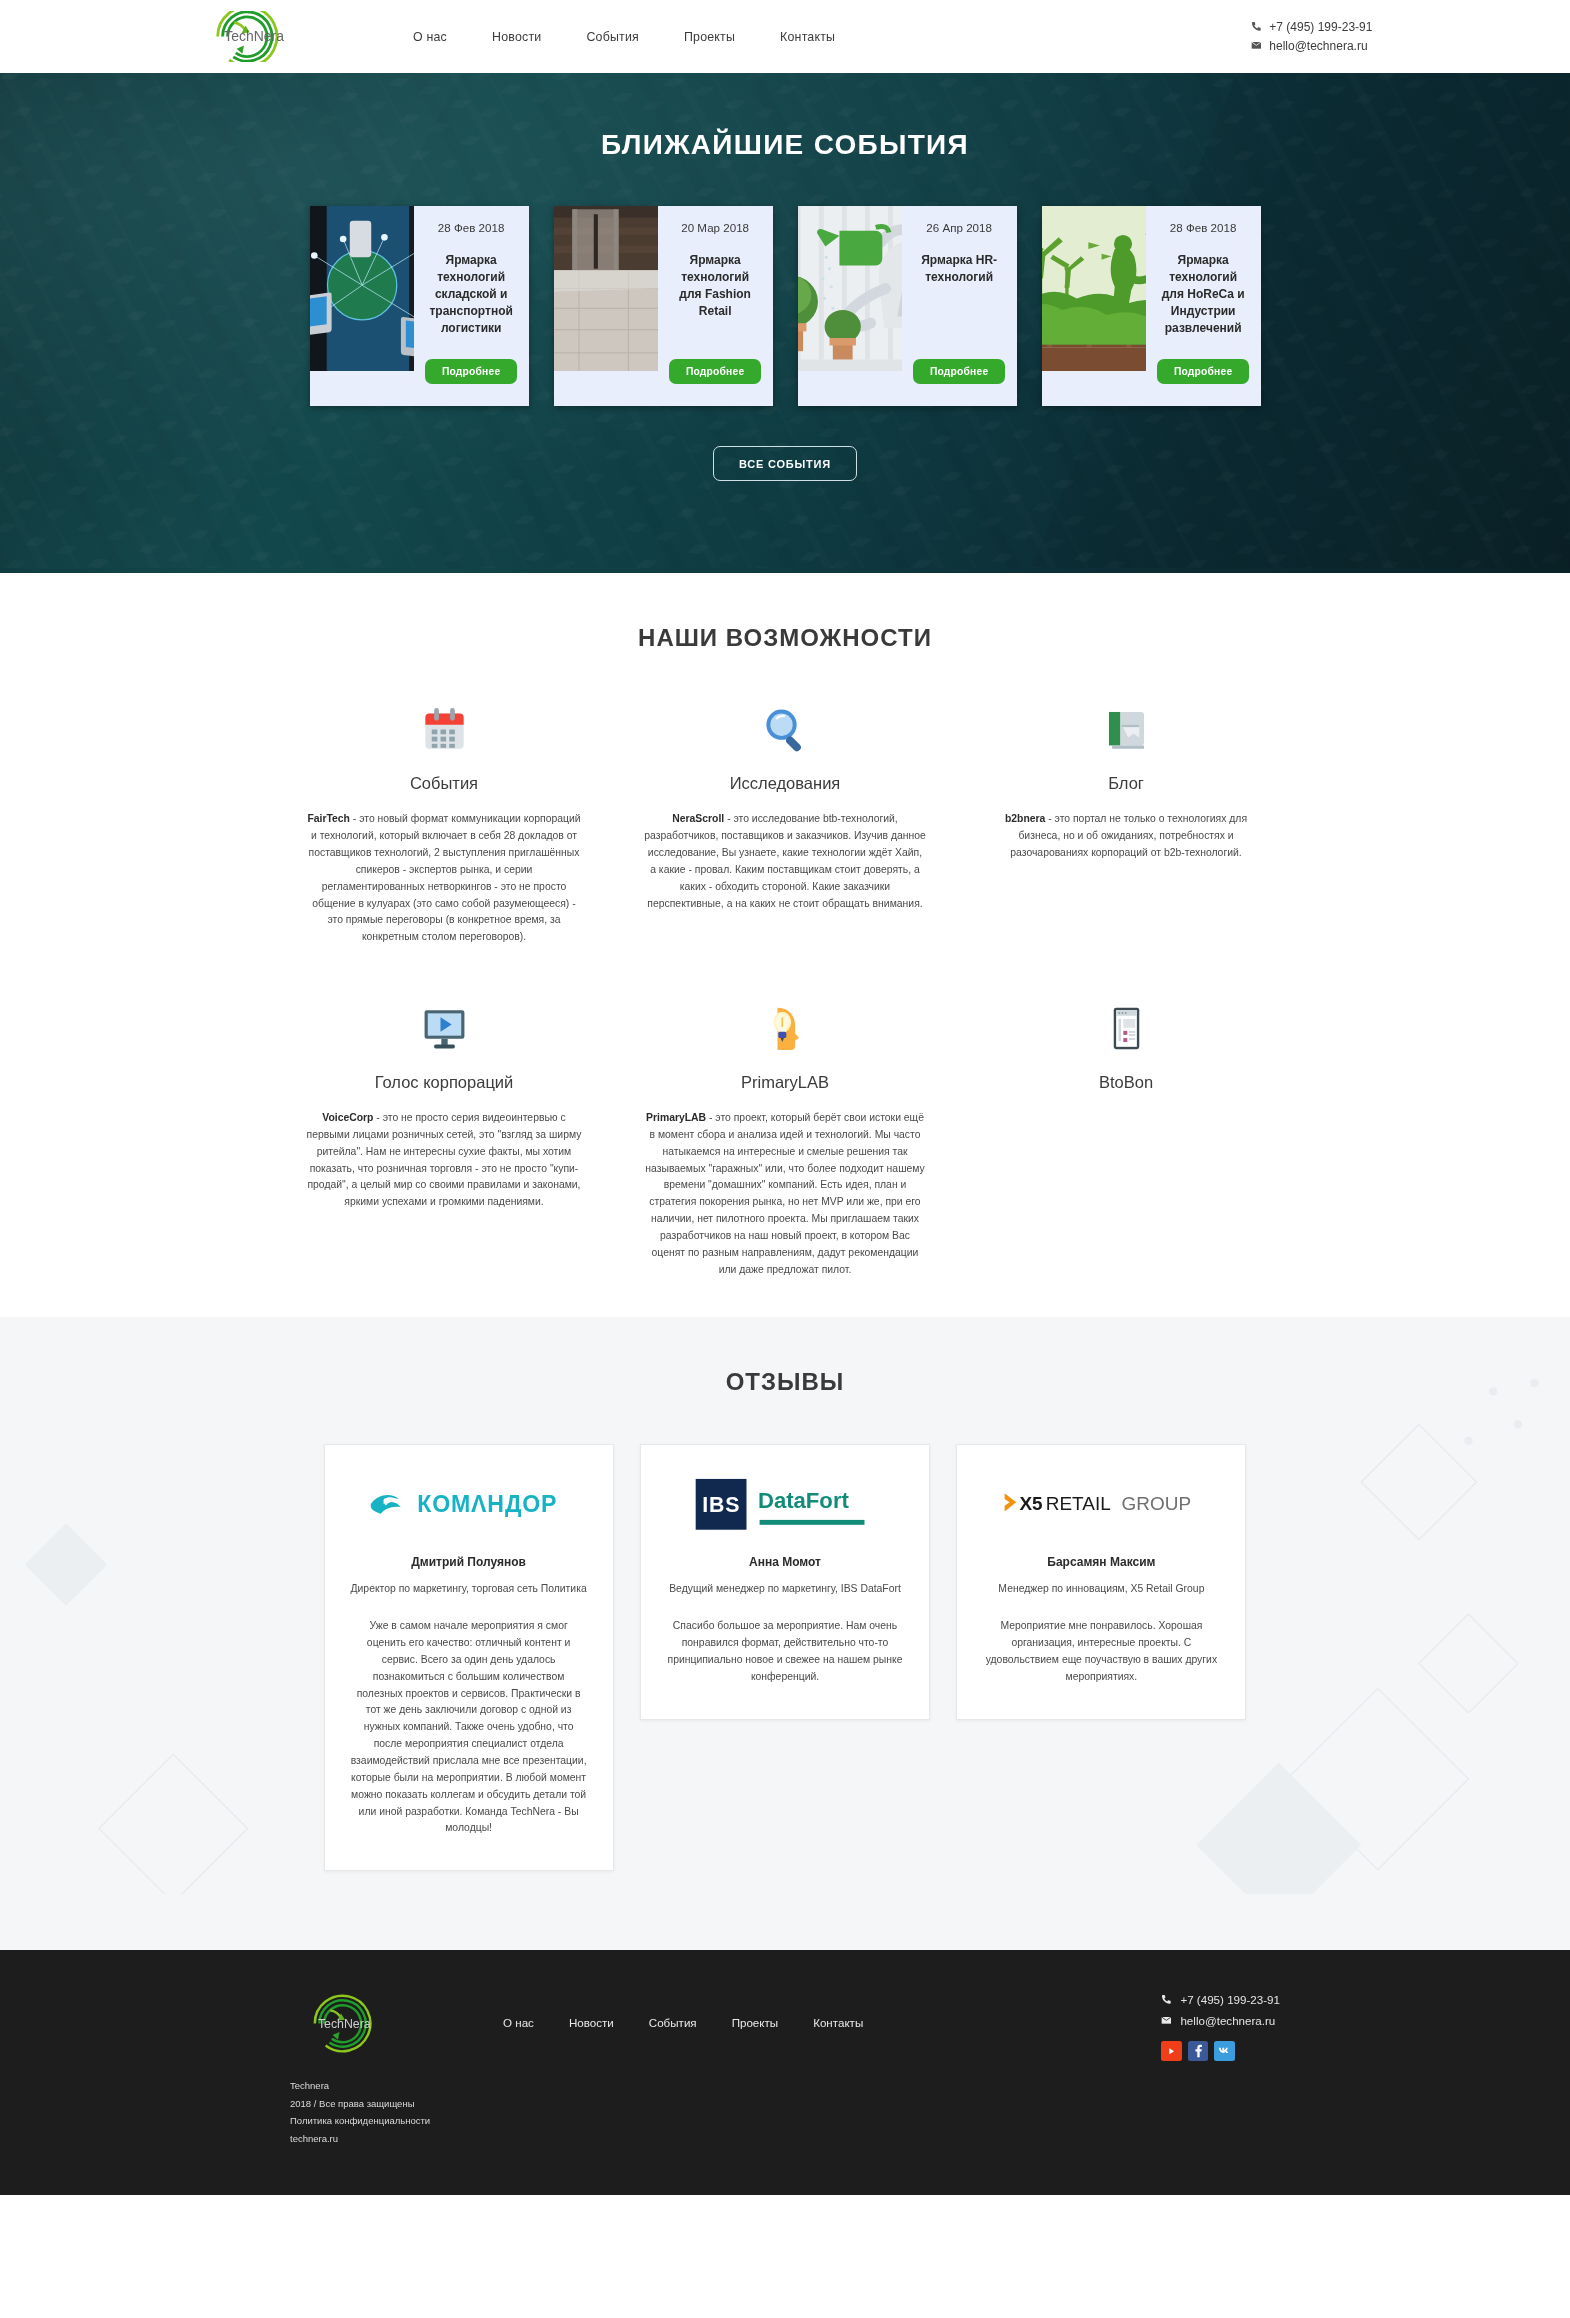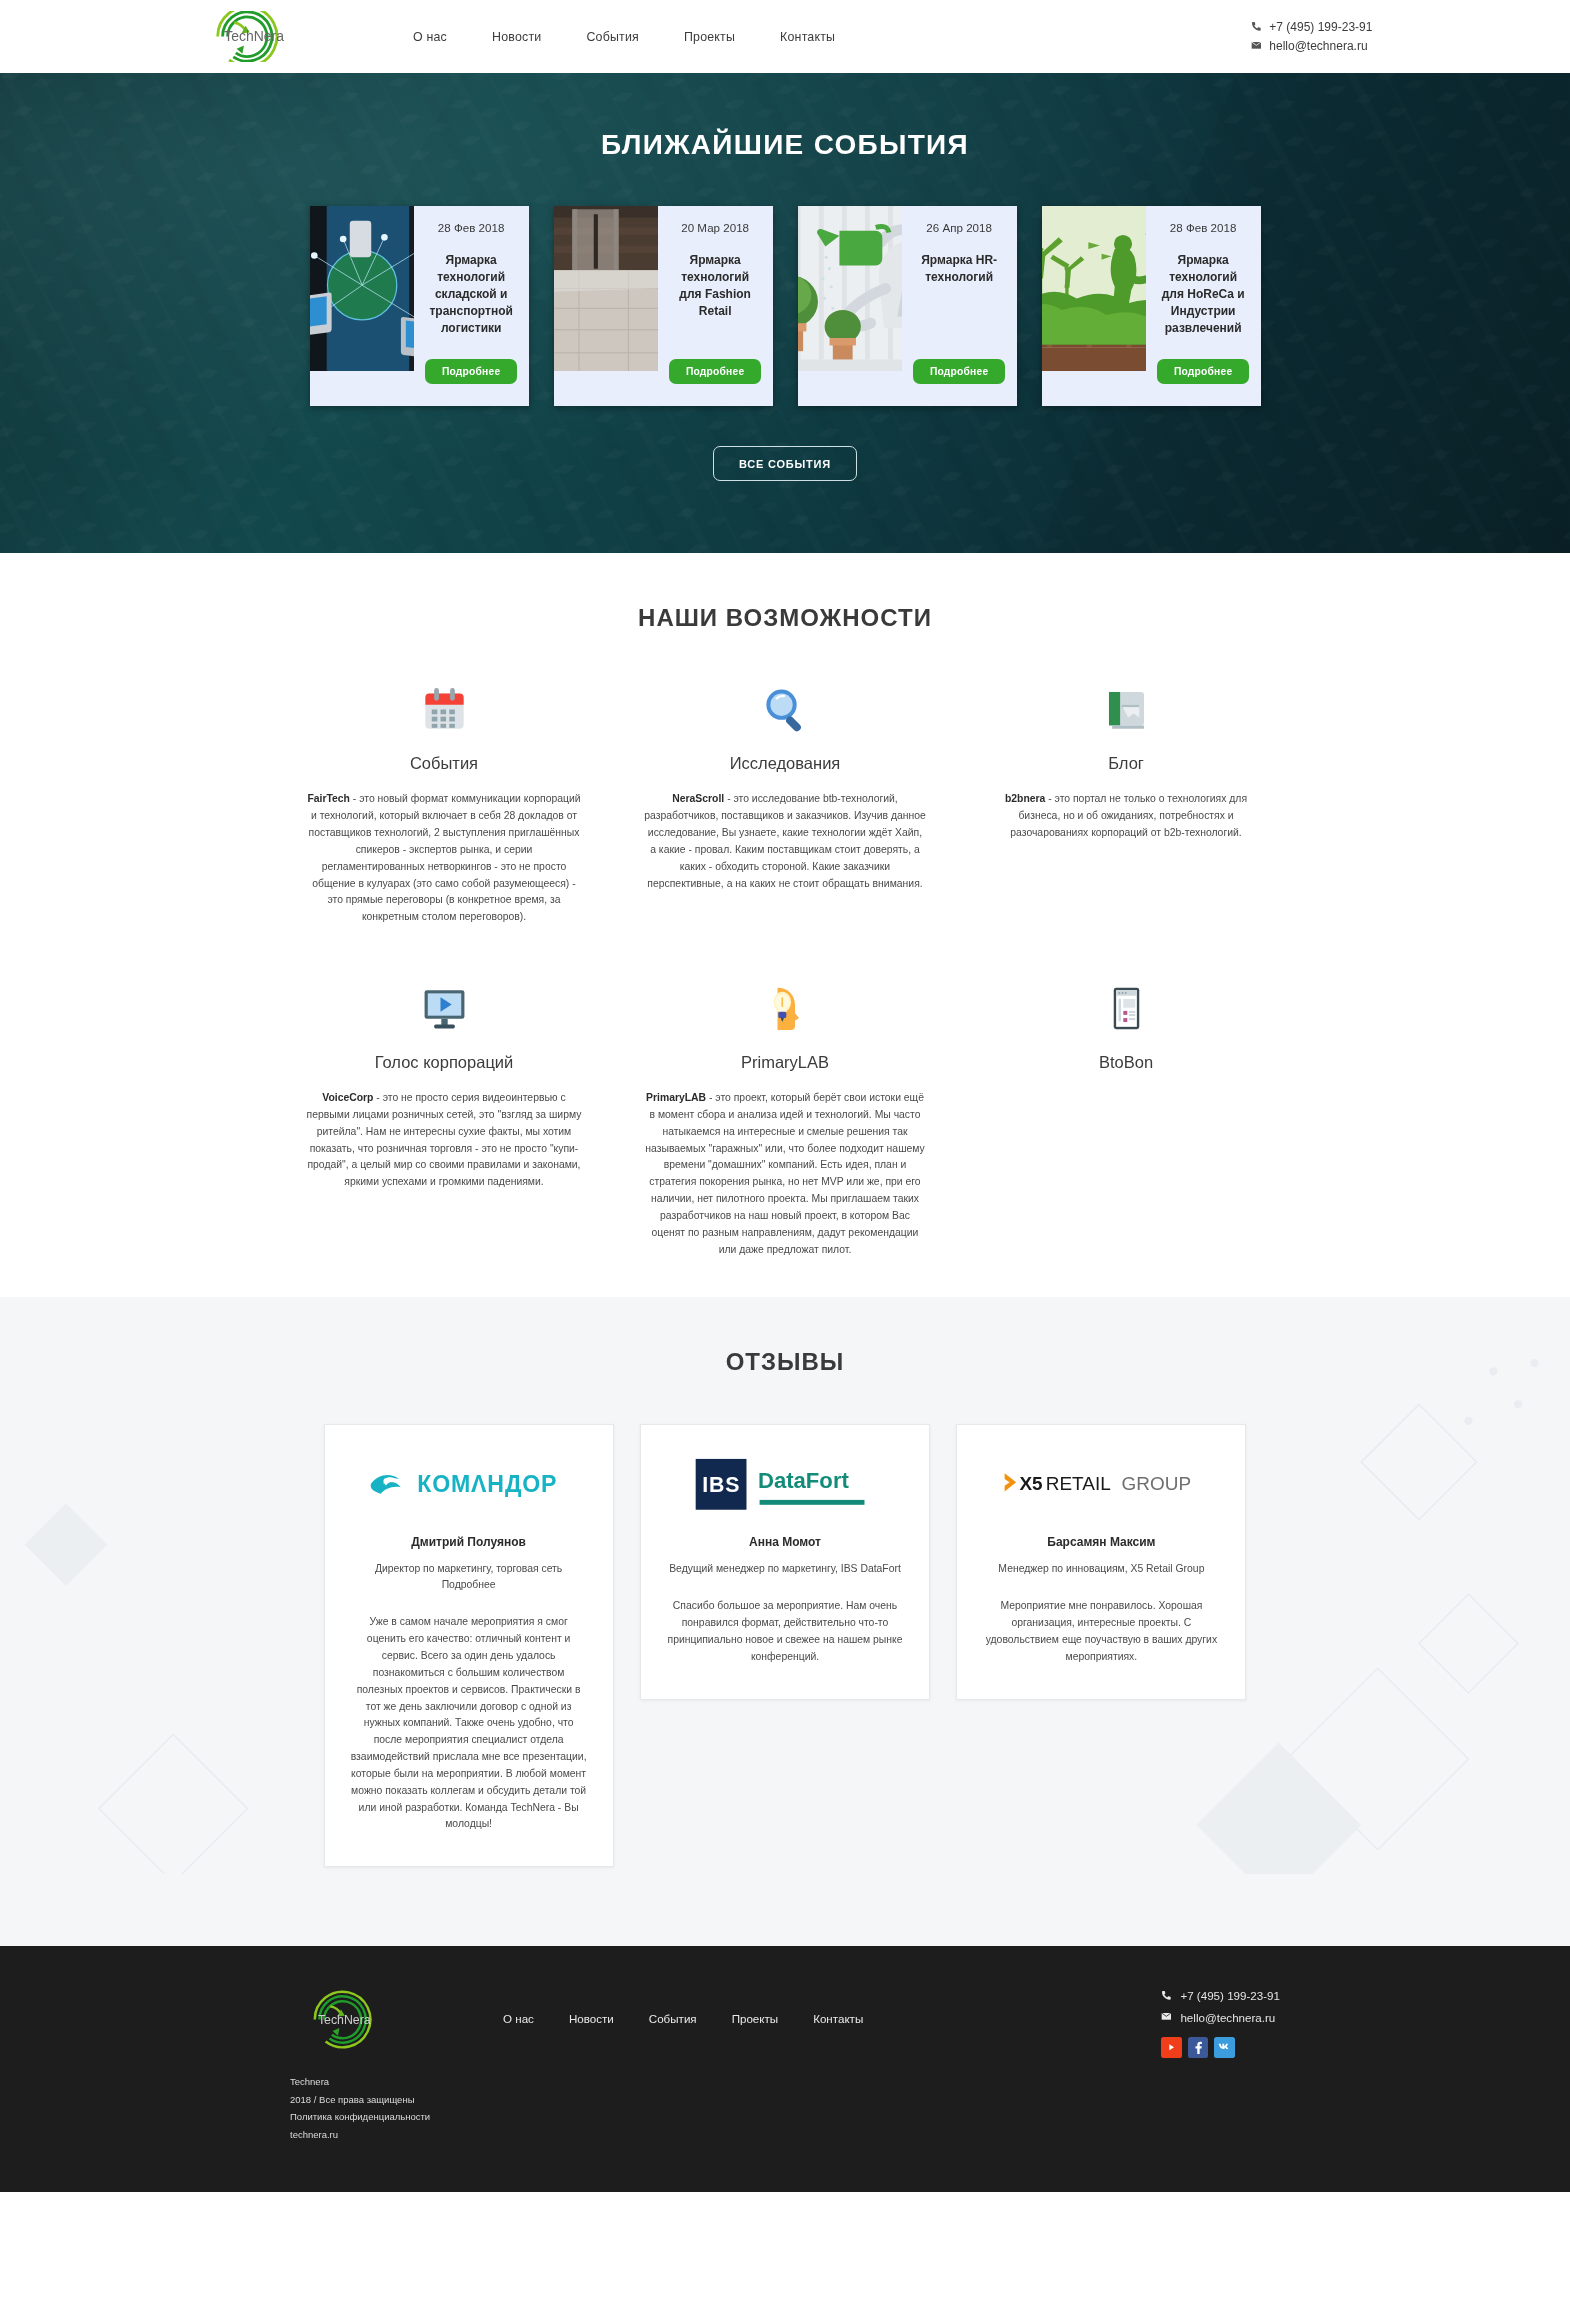--- a/index.html
+++ b/index.html
@@ -38,21 +38,21 @@
   .hc-row{ display:flex; align-items:center; gap:6.6px; }
   .hc-ico{ width:11.6px; height:11.6px; display:inline-block; flex:none; color:#444; }
   .hc-ico svg{ display:block; }
 
   
   .hero{
     position:relative; overflow:hidden;
     background:
       radial-gradient(ellipse at 18% 20%, rgba(40,92,96,.55) 0%, rgba(0,0,0,0) 55%),
       linear-gradient(118deg,#0d3034 0%,#12484c 28%,#0f3b42 55%,#0c2b33 78%,#0a2228 100%);
-    padding-top:56px; padding-bottom:72px;
+    padding-top:56px; padding-bottom:92px;
   }
   .hero-pattern{
     position:absolute; inset:0; pointer-events:none; opacity:.5;
   }
   .hero h1{
     position:relative; z-index:2;
     text-align:center; color:#fff;
     font-size:28px; font-weight:bold; letter-spacing:1.3px;
     margin-bottom:45px;
   }
@@ -542,21 +542,21 @@
 
     <article class="testimonial">
       <div class="testimonial-logo">
         <svg width="205" height="38" viewBox="0 0 248 46">
           <path d="M6 24c8-12 24-14 34-6-8-2-16 0-20 6 8-4 18-2 22 4-10-2-20 2-24 8-8-2-14-6-12-12z" fill="#17b3c4"></path>
           <path d="M22 18c6-4 14-2 17 4-6-2-12 0-15 4-3-3-4-6-2-8z" fill="#ffffff"></path>
           <text x="62" y="34" font-family="Liberation Sans, sans-serif" font-weight="bold" font-size="28" fill="#17b3c4" letter-spacing="1">КОМΛНДОР</text>
         </svg>
       </div>
       <div class="testimonial-name">Дмитрий Полуянов</div>
-      <div class="testimonial-role">Директор по маркетингу, торговая сеть Подробнее</div>
+      <div class="testimonial-role">Директор по маркетингу, торговая сеть Политика</div>
       <p class="testimonial-quote">Уже в самом начале мероприятия я смог оценить его качество: отличный контент и сервис. Всего за один день удалось познакомиться с большим количеством полезных проектов и сервисов. Практически в тот же день заключили договор с одной из нужных компаний. Также очень удобно, что после мероприятия специалист отдела взаимодействий прислала мне все презентации, которые были на мероприятии. В любой момент можно показать коллегам и обсудить детали той или иной разработки. Команда TechNera - Вы молодцы!</p>
     </article>
 
     <article class="testimonial">
       <div class="testimonial-logo">
         <svg width="180" height="59" viewBox="0 0 218 72">
           <rect x="0" y="6" width="62" height="62" fill="#12294f"></rect>
           <text x="8" y="46" font-family="Liberation Sans, sans-serif" font-weight="bold" font-size="26" fill="#ffffff" letter-spacing="1">IBS</text>
           <text x="76" y="42" font-family="Liberation Sans, sans-serif" font-weight="bold" font-size="27" fill="#128c79">DataFort</text>
           <rect x="78" y="56" width="128" height="6" fill="#128c79"></rect>

